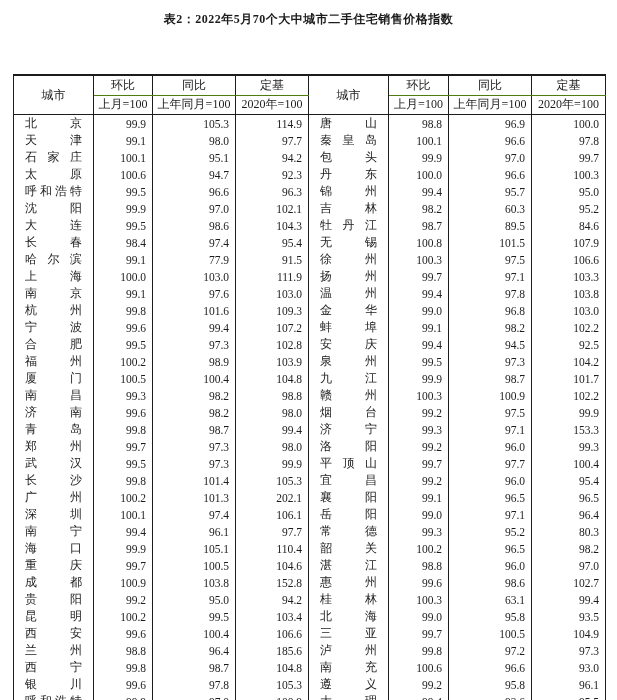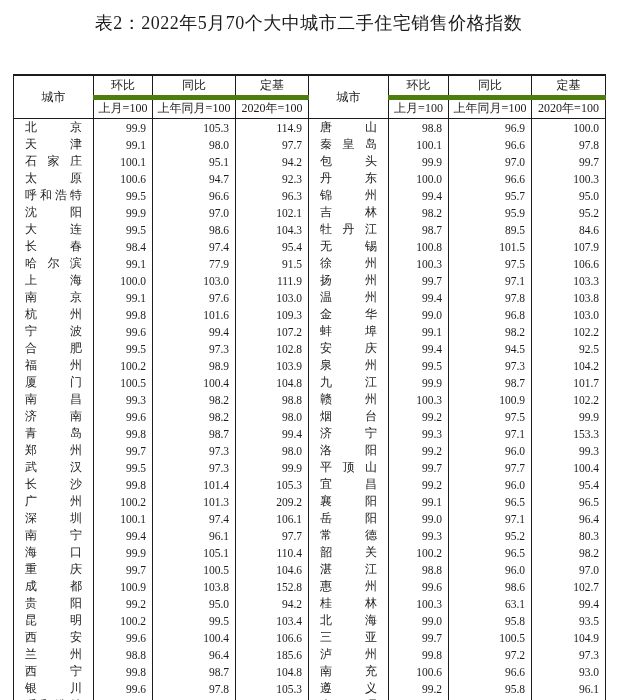--- a/index.html
+++ b/index.html
@@ -8,22 +8,22 @@
     background: #ffffff;
     font-family: "Liberation Serif", "DejaVu Serif", serif;
     color: #1c1c1c;
     position: relative;
     overflow: hidden;
   }
   .title {
     position: absolute;
     top: 11px; left: 0; width: 617px;
     text-align: center;
-    font-size: 18px;
-    font-weight: normal;
+    font-size: 12px;
+    font-weight: bold;
     letter-spacing: 0.5px;
     white-space: nowrap;
   }
   table.price-table {
     position: absolute;
     left: 13px; top: 74px;
     width: 592px;
     border-collapse: collapse;
     table-layout: fixed;
     border-top: 2px solid #1c1c1c;
@@ -35,21 +35,21 @@
   th, td {
     border-left: 1px solid #1c1c1c;
     border-right: 1px solid #1c1c1c;
     padding: 0;
     font-weight: normal;
     vertical-align: middle;
     overflow: hidden;
     white-space: nowrap;
   }
   thead th { border-bottom: 1px solid #1c1c1c; text-align: center; height: 18.5px; }
-  thead th.span-head { border-bottom: 5px solid #4d7c0f; }
+  thead th.span-head { border-bottom: 1px solid #4d7c0f; }
   tbody td { height: 16.8px; }
   td.city-cell { text-align: center; }
   .city-name {
     display: inline-block;
     width: 57px;
     text-align: justify;
     text-align-last: justify;
     vertical-align: middle;
   }
   td.num-cell { text-align: right; padding-right: 6px; font-size: 11.5px; }
@@ -141,21 +141,21 @@
         <td class="num-cell">95.7</td>
         <td class="num-cell">95.0</td>
       </tr>
       <tr>
         <td class="city-cell"><span class="city-name">沈阳</span></td>
         <td class="num-cell">99.9</td>
         <td class="num-cell">97.0</td>
         <td class="num-cell">102.1</td>
         <td class="city-cell"><span class="city-name">吉林</span></td>
         <td class="num-cell">98.2</td>
-        <td class="num-cell">95.9</td>
+        <td class="num-cell">60.3</td>
         <td class="num-cell">95.2</td>
       </tr>
       <tr>
         <td class="city-cell"><span class="city-name">大连</span></td>
         <td class="num-cell">99.5</td>
         <td class="num-cell">98.6</td>
         <td class="num-cell">104.3</td>
         <td class="city-cell"><span class="city-name">牡丹江</span></td>
         <td class="num-cell">98.7</td>
         <td class="num-cell">89.5</td>
@@ -308,21 +308,21 @@
         <td class="num-cell">105.3</td>
         <td class="city-cell"><span class="city-name">宜昌</span></td>
         <td class="num-cell">99.2</td>
         <td class="num-cell">96.0</td>
         <td class="num-cell">95.4</td>
       </tr>
       <tr>
         <td class="city-cell"><span class="city-name">广州</span></td>
         <td class="num-cell">100.2</td>
         <td class="num-cell">101.3</td>
-        <td class="num-cell">209.2</td>
+        <td class="num-cell">202.1</td>
         <td class="city-cell"><span class="city-name">襄阳</span></td>
         <td class="num-cell">99.1</td>
         <td class="num-cell">96.5</td>
         <td class="num-cell">96.5</td>
       </tr>
       <tr>
         <td class="city-cell"><span class="city-name">深圳</span></td>
         <td class="num-cell">100.1</td>
         <td class="num-cell">97.4</td>
         <td class="num-cell">106.1</td>

